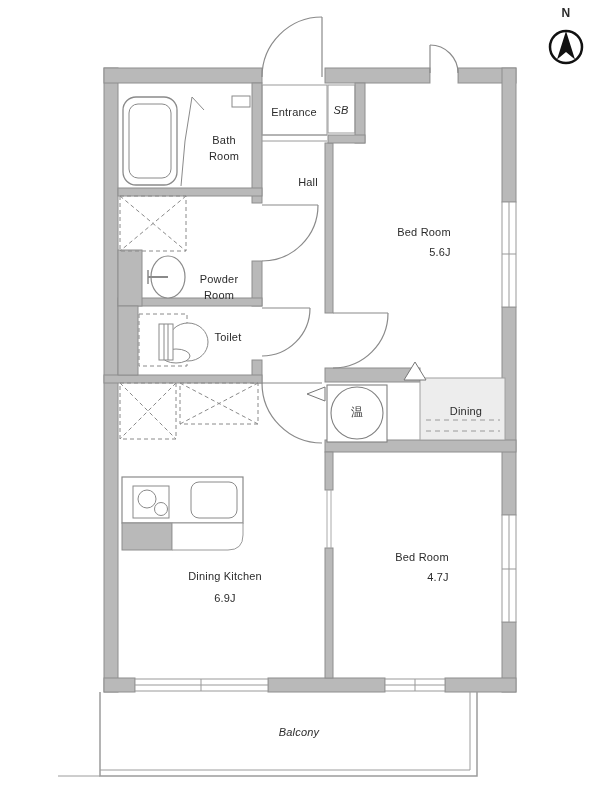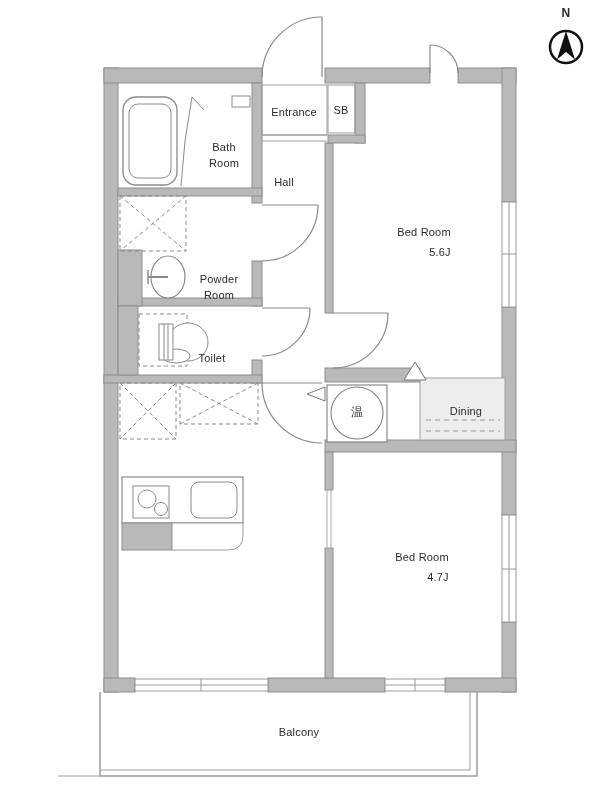--- a/index.html
+++ b/index.html
@@ -196,43 +196,47 @@
 
     <g>
       <circle cx="566" cy="47" r="16" fill="none" stroke="#111111" stroke-width="2.5"></circle>
       <polygon points="566,31 557,59.5 566,52 575,59.5" fill="#111111"></polygon>
     </g>
   </svg>
 
   <div class="lbl lbl-n" style="left:566px;top:13px;">N</div>
 
   <div class="lbl" style="left:294px;top:112px;">Entrance</div>
-  <div class="lbl" style="left:341px;top:110px;">SB</div>
-
-  <div class="lbl" style="left:224px;top:155px;">
+  <div class="lbl" style="left:341px;top:110px;font-style:italic;">SB</div>
+
+  <div class="lbl" style="left:224px;top:148px;">
     <span>Bath</span>
     <span class="l2">Room</span>
   </div>
 
   <div class="lbl" style="left:219px;top:250px;margin-top:37px;">
     <span>Powder</span>
     <span class="l2">Room</span>
   </div>
 
-  <div class="lbl" style="left:212px;top:337px;margin-top:21px;">Toilet</div>
-  <div class="lbl" style="left:284px;top:182px;text-align:center;">Hall</div>
+  <div class="lbl" style="left:228px;top:337px;">Toilet</div>
+  <div class="lbl" style="left:308px;top:182px;text-align:center;">Hall</div>
 
   <div class="lbl lbl-2line" style="left:424px;top:242px;">
     <span>Bed Room</span>
     <span class="l2">5.6J</span>
   </div>
 
   <div class="lbl" style="left:466px;top:411px;">Dining</div>
   <div class="lbl lbl-heater" style="left:357px;top:412px;">温</div>
 
   <div class="lbl lbl-2line" style="left:422px;top:567px;">
     <span>Bed Room</span>
     <span class="l2">4.7J</span>
   </div>
 
-
-  <div class="lbl" style="left:299px;top:732px;">Balcony</div>
+  <div class="lbl lbl-dk" style="left:225px;top:587px;">
+    <span>Dining Kitchen</span>
+    <span class="l2">6.9J</span>
+  </div>
+
+  <div class="lbl" style="left:299px;top:732px;font-style:italic;">Balcony</div>
 </div>
 
 </body></html>

